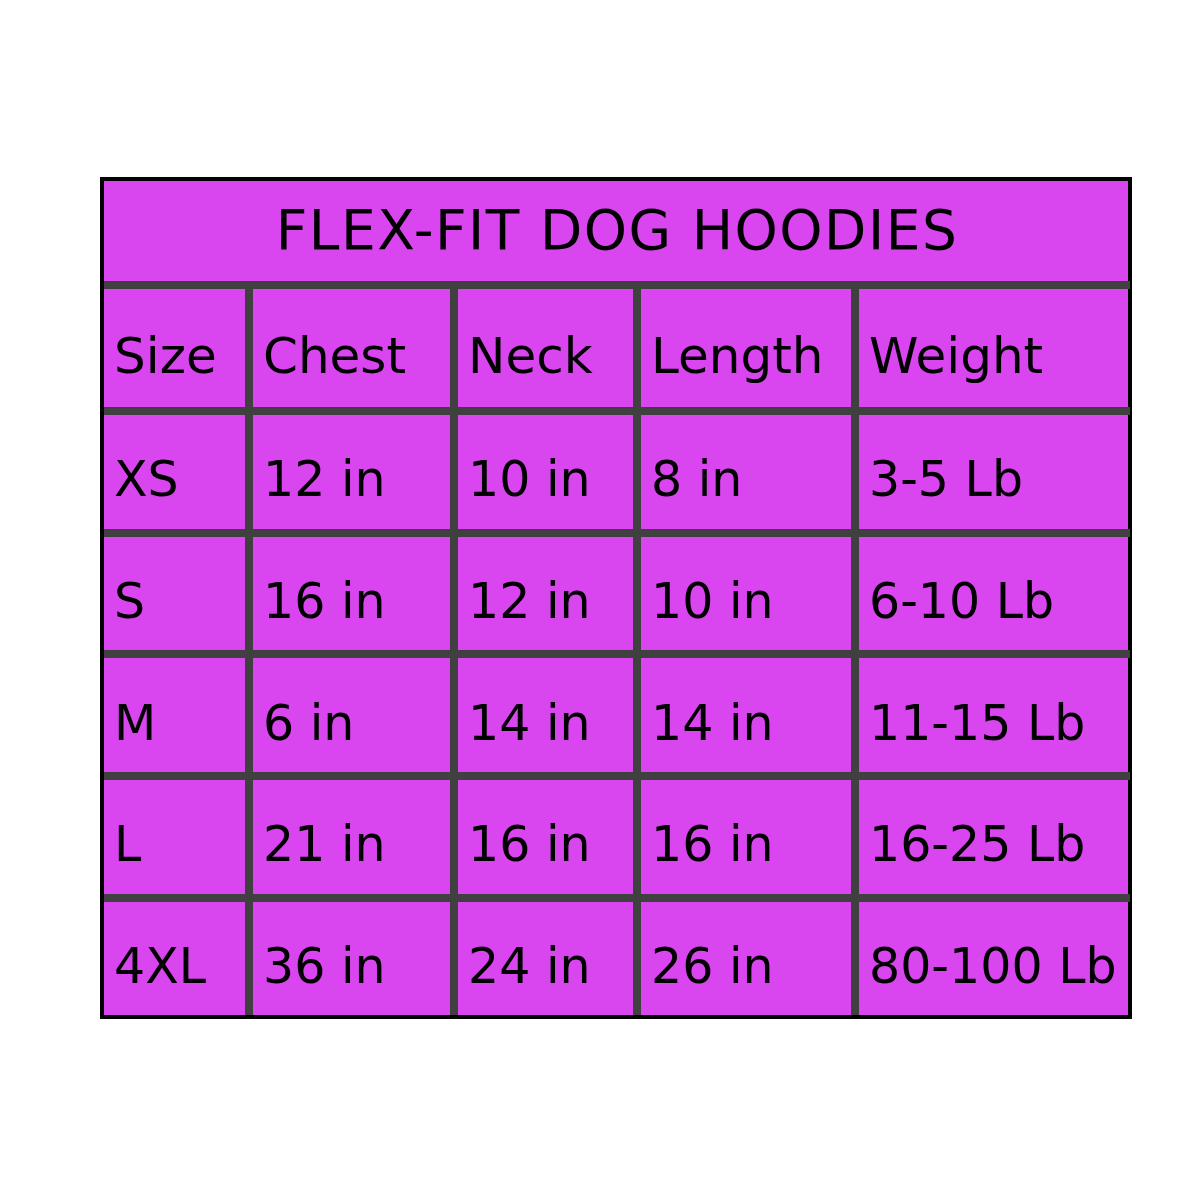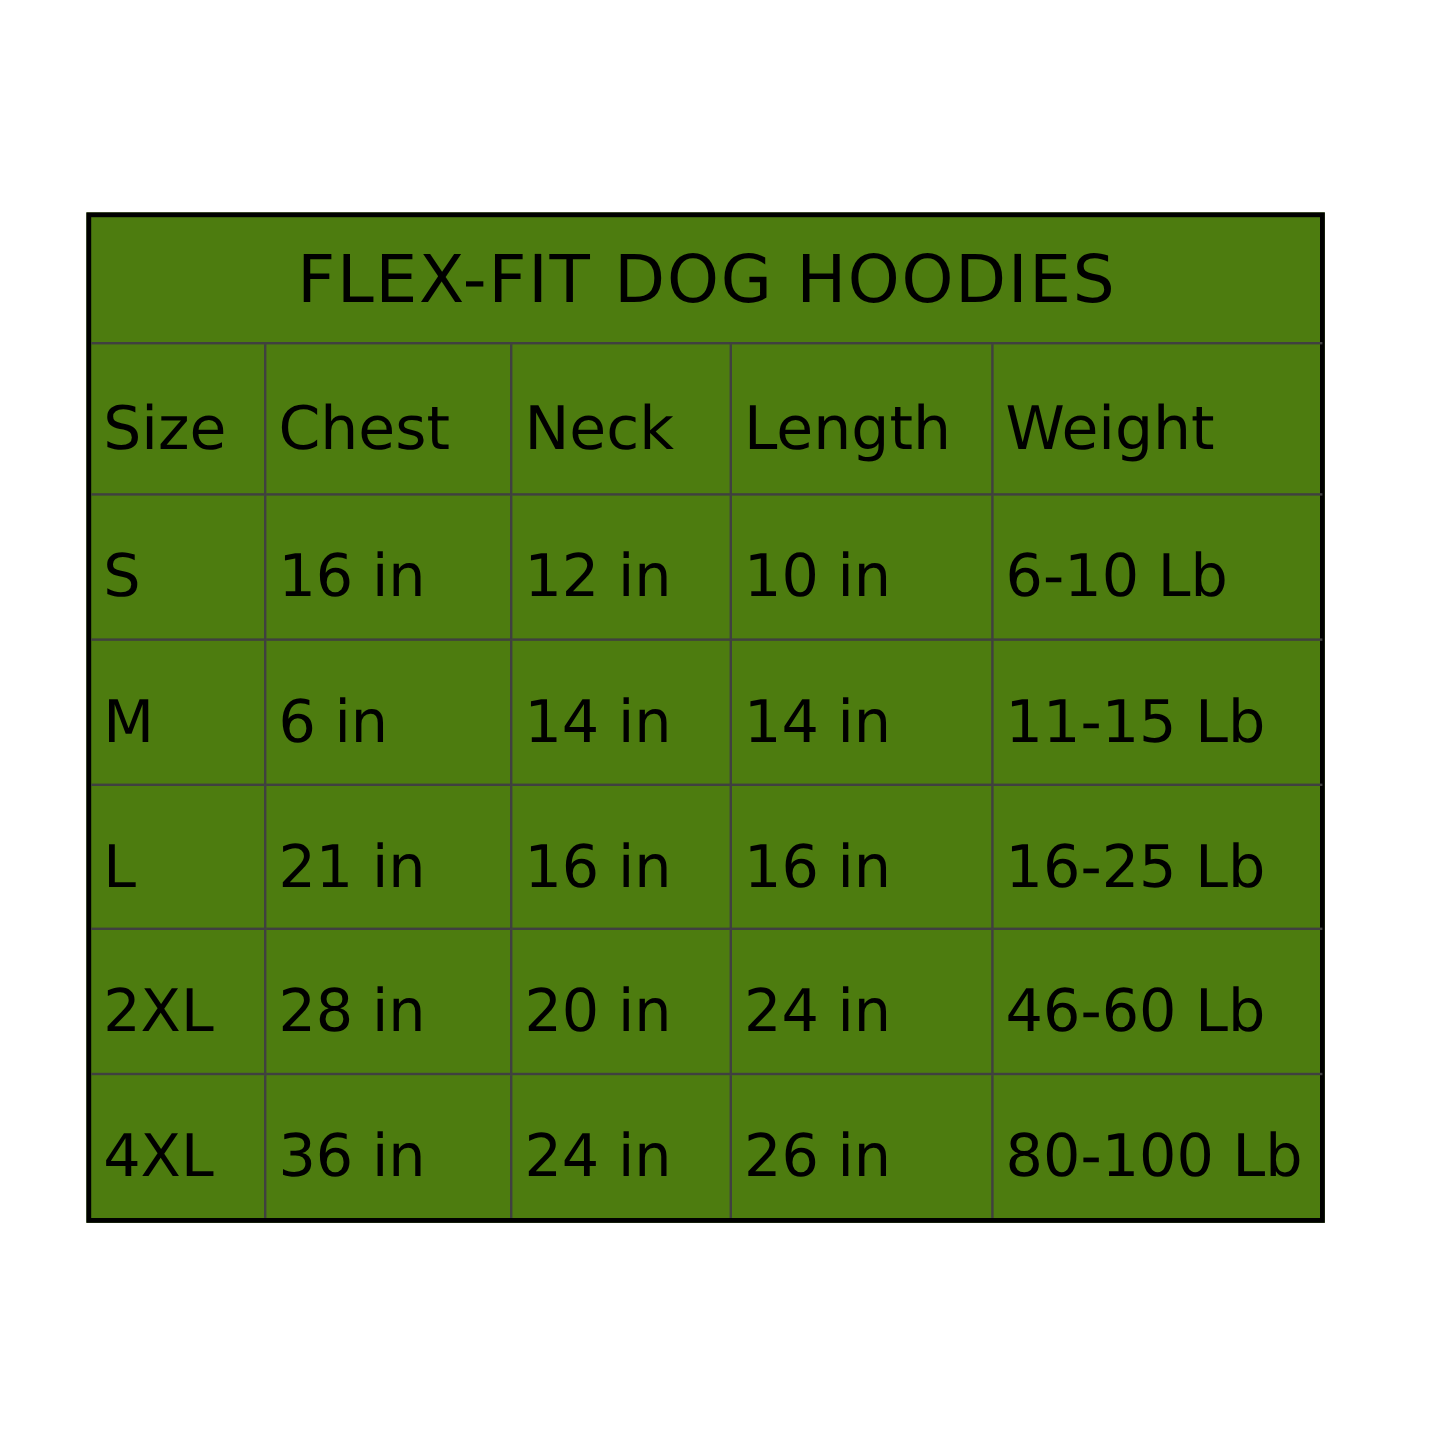--- a/index.html
+++ b/index.html
@@ -11,36 +11,36 @@
     font-family: "DejaVu Sans", sans-serif;
   }
   #wrap {
     width: 1200px;
     height: 1200px;
     position: relative;
     background: #ffffff;
   }
   #chart {
     position: absolute;
-    left: 72px;
+    left: 100px;
     top: 177px;
     width: 1032px;
     height: 842px;
     border: 4px solid #000000;
     box-sizing: border-box;
-    background: #4d7c0f;
+    background: #d946ef;
   }
   table.size-table {
     width: 100%;
     height: 100%;
     border-collapse: collapse;
     table-layout: fixed;
   }
   table.size-table td, table.size-table th {
-    border: 2px solid #404040;
+    border: 8px solid #404040;
     padding: 16px 0 0 10px;
     text-align: left;
     vertical-align: middle;
     color: #000000;
     font-weight: 400;
     font-size: 49px;
     line-height: 1;
     white-space: nowrap;
     overflow: hidden;
   }
@@ -95,20 +95,27 @@
         </tr>
         <tr class="header-row">
           <td>Size</td>
           <td>Chest</td>
           <td>Neck</td>
           <td>Length</td>
           <td>Weight</td>
         </tr>
 
         <tr class="data-row">
+          <td>XS</td>
+          <td>12 in</td>
+          <td>10 in</td>
+          <td>8 in</td>
+          <td>3-5 Lb</td>
+        </tr>
+        <tr class="data-row">
           <td>S</td>
           <td>16 in</td>
           <td>12 in</td>
           <td>10 in</td>
           <td>6-10 Lb</td>
         </tr>
         <tr class="data-row">
           <td>M</td>
           <td>6 in</td>
           <td>14 in</td>
@@ -116,27 +123,20 @@
           <td>11-15 Lb</td>
         </tr>
         <tr class="data-row">
           <td>L</td>
           <td>21 in</td>
           <td>16 in</td>
           <td>16 in</td>
           <td>16-25 Lb</td>
         </tr>
         <tr class="data-row">
-          <td>2XL</td>
-          <td>28 in</td>
-          <td>20 in</td>
-          <td>24 in</td>
-          <td>46-60 Lb</td>
-        </tr>
-        <tr class="data-row">
           <td>4XL</td>
           <td>36 in</td>
           <td>24 in</td>
           <td>26 in</td>
           <td>80-100 Lb</td>
         </tr>
       </tbody>
     </table>
   </div>
 </div>

